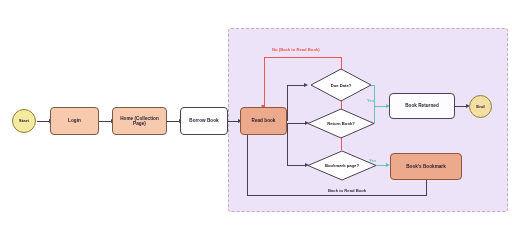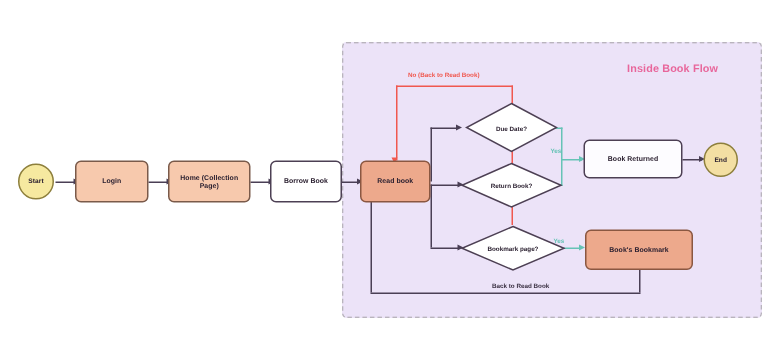--- a/index.html
+++ b/index.html
@@ -92,21 +92,20 @@
   .elabel.teal{color:#66c3b6;}
   .elabel.dark{color:#3a3042;}
 </style>
 </head>
 <body>
 
 <div id="stage">
 
   <div class="subgraph" style="left:228px; top:28px; width:278px; height:182px;"></div>
 
-  <div class="subgraph-title" style="left:418px; top:41px;">Inside Book Flow</div>
 
   <div class="edge h" style="left:37px; top:121px; width:13px;"></div>
   <div class="arrow right" style="left:49px; top:118.5px;"></div>
 
   <div class="edge h" style="left:99px; top:121px; width:13px;"></div>
   <div class="arrow right" style="left:111px; top:118.5px;"></div>
 
   <div class="edge h" style="left:167px; top:121px; width:13px;"></div>
   <div class="arrow right" style="left:179px; top:118.5px;"></div>
 

